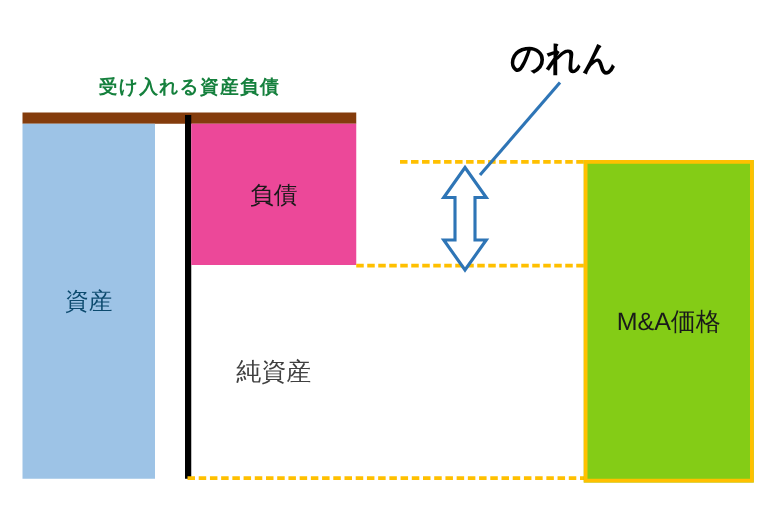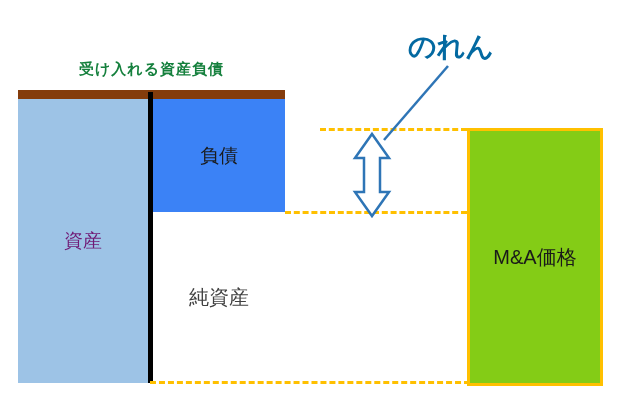--- a/index.html
+++ b/index.html
@@ -23,34 +23,34 @@
     color: #15803d;
     letter-spacing: 1px;
   }
 
   .header-bar {
     left: 18px; top: 90px; width: 267px; height: 9px;
     background: #843C0C;
   }
 
   .assets-block {
-    left: 18px; top: 99px; width: 130px; height: 284px;
+    left: 18px; top: 99px; width: 106px; height: 284px;
     background: #9DC3E6;
     display: flex; align-items: center; justify-content: center;
-    font-size: 19px; color: #701a75;
+    font-size: 19px; color: #0c4a6e;
   }
 
   .vertical-divider {
     left: 148px; top: 92px; width: 5px; height: 291px;
     background: #000000;
   }
 
   .liabilities-block {
     left: 153px; top: 99px; width: 132px; height: 113px;
-    background: #3b82f6;
+    background: #ec4899;
     display: flex; align-items: center; justify-content: center;
     font-size: 19px; color: #1a1a1a;
   }
 
   .net-assets-area {
     left: 153px; top: 212px; width: 132px; height: 171px;
     display: flex; align-items: center; justify-content: center;
     font-size: 20px; color: #404040;
   }
 
@@ -64,21 +64,21 @@
 
   .dashed { height: 0; border-top: 3px dashed #FFC000; }
   .dash-top    { left: 320px; top: 128px; width: 147px; }
   .dash-middle { left: 285px; top: 211px; width: 182px; }
   .dash-bottom { left: 150px; top: 381px; width: 320px; }
 
   .goodwill-label {
     left: 396px; top: 28px; width: 110px;
     font-size: 28px;
     font-weight: bold;
-    color: #0369a1;
+    color: #000000;
     text-align: center;
   }
 
   .arrow-layer {
     left: 0; top: 0; width: 627px; height: 410px;
     pointer-events: none;
   }
 </style>
 </head>
 <body>

